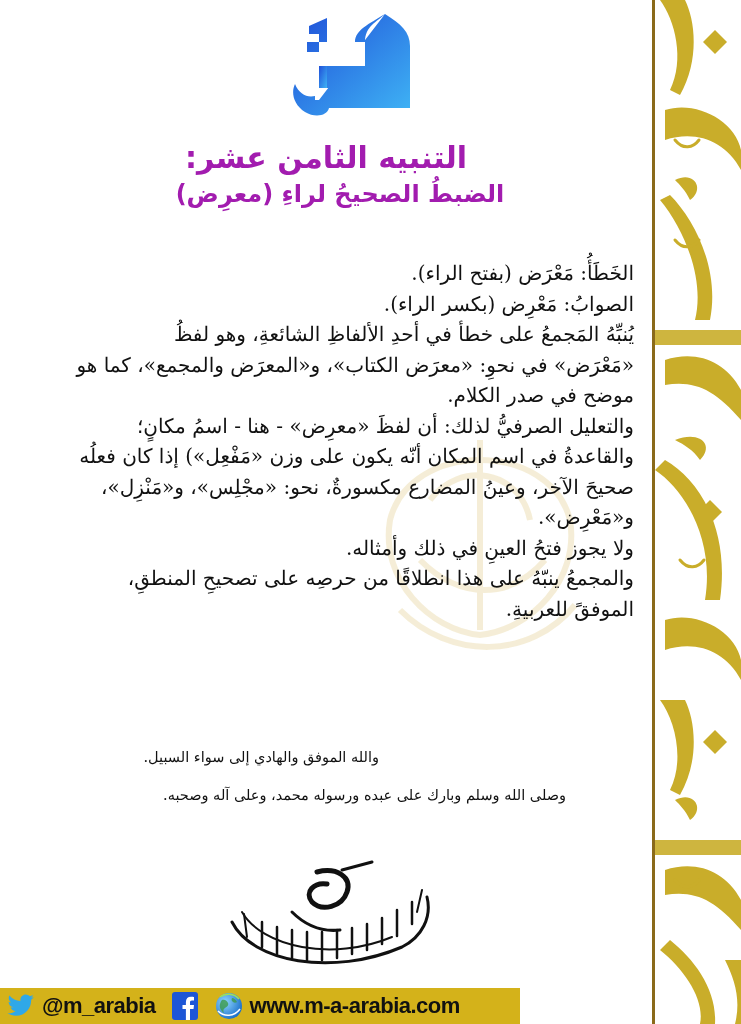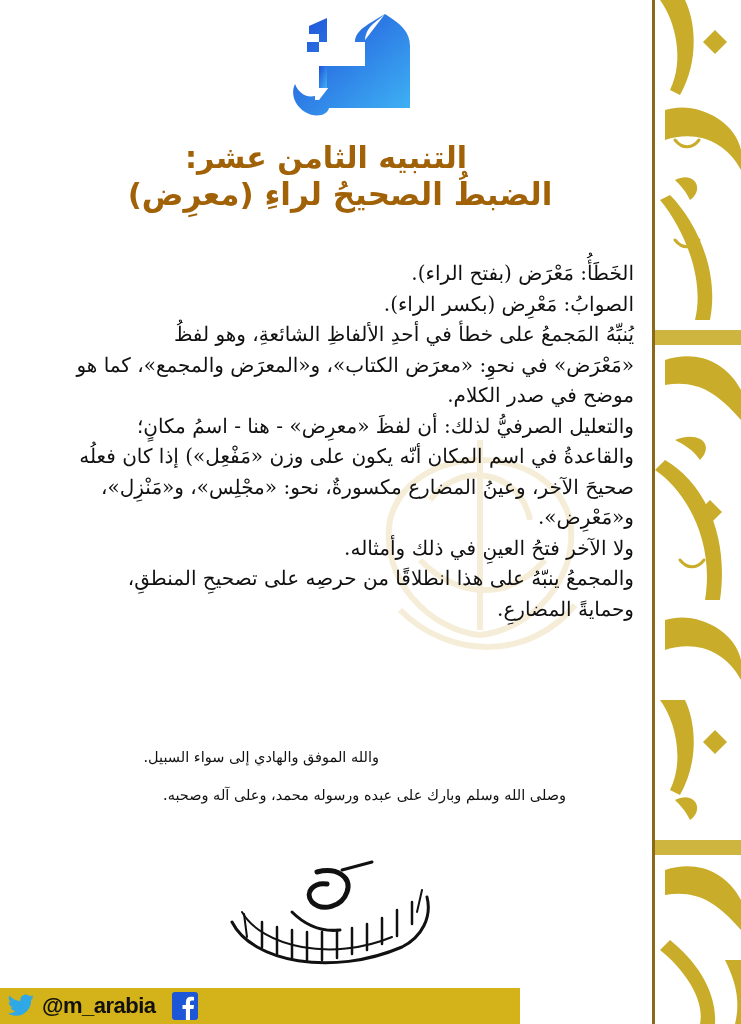--- a/index.html
+++ b/index.html
@@ -21,24 +21,24 @@
     .border-strip {
       position: absolute; left: 655px; top: 0; width: 86px; height: 1024px;
       background: #ffffff; overflow: hidden;
     }
 
     .logo { position: absolute; left: 285px; top: 12px; width: 125px; height: 105px; }
 
     .title-block {
       position: absolute; left: 0; right: 0; top: 140px; text-align: center;
       direction: rtl;
-      font-family: "DejaVu Sans", sans-serif; font-weight: bold; color: #a16207;
+      font-family: "DejaVu Sans", sans-serif; font-weight: bold; color: #a21caf;
     }
     .title-1 { font-size: 30px; line-height: 36px; }
-    .title-2 { font-size: 31px; line-height: 36px; margin-top: 0px; margin-left: 28px; }
+    .title-2 { font-size: 24px; line-height: 36px; margin-top: 0px; margin-left: 28px; }
 
     .body-text {
       position: absolute; right: 18px; top: 258px; width: 620px;
       direction: rtl; 
       font-family: "DejaVu Serif", serif; font-size: 20px; line-height: 30.5px;
       color: #111;
     }
     .body-text p { white-space: nowrap; }
 
     .closing {
@@ -98,23 +98,23 @@
   <div class="body-text">
     <p>الخَطَأُ: مَعْرَض (بفتح الراء).</p>
     <p>الصوابُ: مَعْرِض (بكسر الراء).</p>
     <p>يُنبِّهُ المَجمعُ على خطأ في أحدِ الألفاظِ الشائعةِ، وهو لفظُ</p>
     <p>«مَعْرَض» في نحوِ: «معرَض الكتاب»، و«المعرَض والمجمع»، كما هو</p>
     <p>موضح في صدر الكلام.</p>
     <p>والتعليل الصرفيُّ لذلك: أن لفظَ «معرِض» - هنا - اسمُ مكانٍ؛</p>
     <p>والقاعدةُ في اسم المكان أنّه يكون على وزن «مَفْعِل») إذا كان فعلُه</p>
     <p>صحيحَ الآخر، وعينُ المضارع مكسورةٌ، نحو: «مجْلِس»، و«مَنْزِل»،</p>
     <p>و«مَعْرِض».</p>
-    <p>ولا الآخر فتحُ العينِ في ذلك وأمثاله.</p>
+    <p>ولا يجوز فتحُ العينِ في ذلك وأمثاله.</p>
     <p>والمجمعُ ينبّهُ على هذا انطلاقًا من حرصِه على تصحيحِ المنطقِ،</p>
-    <p>وحمايةً المضارعِ.</p>
+    <p>الموفقً للعربيةِ.</p>
   </div>
 
   <div class="closing closing-1">والله الموفق والهادي إلى سواء السبيل.</div>
   <div class="closing closing-2">وصلى الله وسلم وبارك على عبده ورسوله محمد، وعلى آله وصحبه.</div>
 
   <svg class="seal" viewBox="0 0 230 125">
     <g fill="none" stroke="#111" stroke-linecap="round">
       <path d="M95 20 C115 15, 130 25, 125 40 C120 55, 100 60, 90 50 C82 40, 92 30, 105 32" stroke-width="5"></path>
       <path d="M120 18 L150 10" stroke-width="3"></path>
       <path d="M70 60 C85 75, 100 80, 118 78" stroke-width="3"></path>
@@ -135,20 +135,38 @@
     </span>
     <span>@m_arabia</span>
   </a>
   <a class="footer-item">
     <span class="icon-box">
       <svg width="26" height="28" viewBox="0 0 26 28">
         <rect x="0" y="0" width="26" height="28" rx="3" fill="#1d56d6"></rect>
         <path d="M18 28V17h3.5l.5-4h-4v-2.5c0-1.2.3-2 2-2H22V5c-.4 0-1.6-.2-3.1-.2-3 0-5 1.8-5 5.2V13h-3.4v4h3.4v11z" fill="#ffffff"></path>
       </svg>
     </span>
+  </a>
+  <a class="footer-item">
+    <span class="icon-box">
+      <svg width="30" height="30" viewBox="0 0 30 30">
+        <defs>
+          <radialGradient id="gg" cx="0.35" cy="0.35" r="0.7">
+            <stop offset="0" stop-color="#8fd6ff"></stop>
+            <stop offset="1" stop-color="#1a6fc9"></stop>
+          </radialGradient>
+        </defs>
+        <circle cx="15" cy="15" r="13" fill="url(#gg)"></circle>
+        <path d="M8 9c3-1 5 1 6 3s-1 4-3 5-2 3-1 5c-3-2-5-6-4-9 .5-1.5 1-3 2-4z" fill="#3c9a4a" opacity="0.8"></path>
+        <path d="M18 7c2 0 4 2 5 4-1 1-3 1-4 0s-2-2-1-4z" fill="#3c9a4a" opacity="0.8"></path>
+        <path d="M4 20c6 6 16 6 22-2" fill="none" stroke="#ffffff" stroke-width="1.5"></path>
+        <path d="M6 6c5-4 14-4 19 2" fill="none" stroke="#9be05a" stroke-width="1.5"></path>
+      </svg>
+    </span>
+    <span>www.m-a-arabia.com</span>
   </a>
 </div>
 
 <div class="divider"></div>
 
 <div class="border-strip">
   <svg width="86" height="1024" viewBox="0 0 86 1024">
     <g fill="#c9ad2a">
 
       <path d="M5 0 C20 20, 30 60, 15 90 L25 95 C45 60, 40 20, 30 0 Z"></path>

